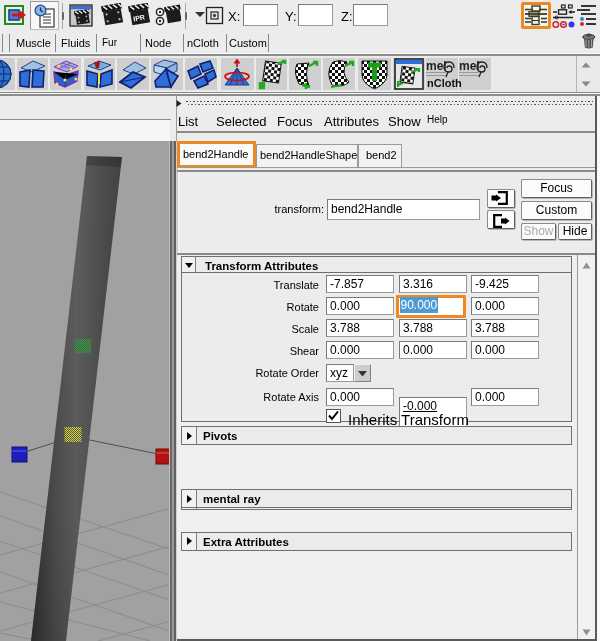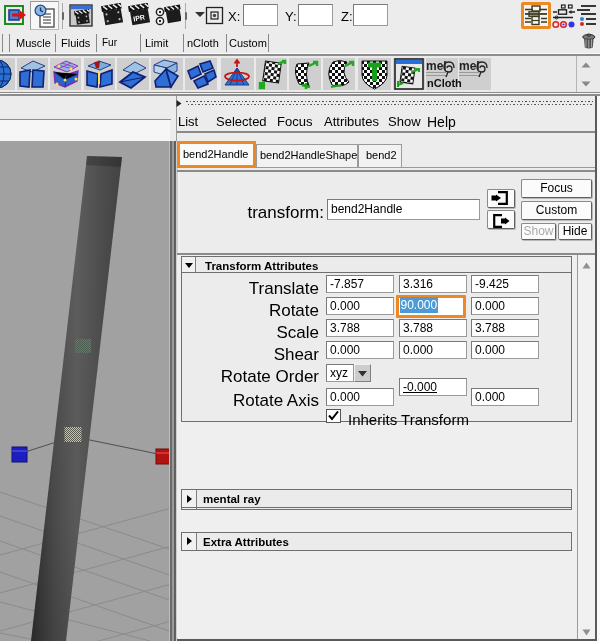--- a/index.html
+++ b/index.html
@@ -4,21 +4,21 @@
 <style>
   html,body{margin:0;padding:0;}
   body{width:600px;height:641px;overflow:hidden;background:#ececec;
        font-family:"Liberation Sans", sans-serif;}
   #root{position:relative;width:600px;height:641px;background:#ececec;}
   .abs{position:absolute;}
   .fld{position:absolute;background:#fff;border:1px solid #7a7a7a;
        border-bottom-color:#9a9a9a;border-right-color:#9a9a9a;
        font-size:12px;color:#000;line-height:15px;padding:1px 0 0 3px;box-sizing:border-box;}
   .lbl{position:absolute;font-size:12px;color:#000;white-space:nowrap;}
-  .rlbl{position:absolute;font-size:17px;color:#000;white-space:nowrap;text-align:right;}
+  .rlbl{position:absolute;font-size:11px;color:#000;white-space:nowrap;text-align:right;}
   .btn{position:absolute;background:#fbfbfb;border:1px solid #8a8a8a;
        border-bottom-color:#5f5f5f;border-right-color:#5f5f5f;border-radius:2px;
        font-size:12px;color:#000;text-align:center;box-sizing:border-box;
        box-shadow:1px 1px 0 rgba(90,90,90,0.35);}
   .secbar{position:absolute;left:181px;width:391px;height:19px;background:#ebebeb;
        border:1px solid #6f6f6f;box-sizing:border-box;}
   .secbtn{position:absolute;left:0;top:0;width:15px;height:100%;background:#f1f1f1;
        border-right:1px solid #7e7e7e;box-sizing:border-box;}
   .tri-r{position:absolute;left:5px;top:50%;margin-top:-4px;width:0;height:0;
        border-left:5px solid #000;border-top:4px solid transparent;border-bottom:4px solid transparent;}
@@ -155,21 +155,21 @@
   <div class="abs" style="left:9px;top:34px;width:1px;height:18px;background:#888;"></div>
   <div class="abs" style="left:55px;top:34px;width:1px;height:18px;background:#888;"></div>
   <div class="abs" style="left:96px;top:34px;width:1px;height:18px;background:#888;"></div>
   <div class="abs" style="left:140px;top:34px;width:1px;height:18px;background:#888;"></div>
   <div class="abs" style="left:183px;top:34px;width:1px;height:18px;background:#888;"></div>
   <div class="abs" style="left:226px;top:34px;width:1px;height:18px;background:#888;"></div>
   <div class="abs" style="left:268px;top:34px;width:1px;height:18px;background:#888;"></div>
   <div class="lbl" style="left:16px;top:37px;font-size:11px;">Muscle</div>
   <div class="lbl" style="left:61px;top:37px;font-size:11px;">Fluids</div>
   <div class="lbl" style="left:102px;top:37px;font-size:10px;">Fur</div>
-  <div class="lbl" style="left:145px;top:37px;font-size:11px;">Limit</div>
+  <div class="lbl" style="left:145px;top:37px;font-size:11px;">Node</div>
   <div class="lbl" style="left:187px;top:37px;font-size:11px;">nCloth</div>
   <div class="lbl" style="left:229px;top:37px;font-size:11px;">Custom</div>
 
   <svg class="abs" style="left:581px;top:33px" width="15" height="16" viewBox="0 0 15 16">
     <ellipse cx="7.8" cy="4" rx="6" ry="2.6" fill="#7a7a7a" stroke="#2a2a2a"></ellipse>
     <rect x="6" y="1" width="3.6" height="2.2" rx="1" fill="#666" stroke="#2a2a2a" stroke-width=".8"></rect>
     <path d="M3 5.4 L3.8 14.4 Q7.8 16.6 11.8 14.4 L12.6 5.4 Z" fill="#4e4e4e"></path>
     <path d="M5 6.4v8M7.8 6.8v8M10.6 6.4v8" stroke="#aaa" stroke-width="1"></path>
   </svg>
 
@@ -396,21 +396,21 @@
   <div class="abs" style="left:186px;top:100.5px;width:407px;height:1.5px;
       background-image:repeating-linear-gradient(90deg,#4a4a4a 0 1.5px,transparent 1.5px 3.5px);"></div>
   <div class="abs" style="left:187.5px;top:103.5px;width:405px;height:1.5px;
       background-image:repeating-linear-gradient(90deg,#5a5a5a 0 1.5px,transparent 1.5px 3.5px);"></div>
 
   <div class="lbl" style="left:178px;top:114px;font-size:13px;">List</div>
   <div class="lbl" style="left:216px;top:114px;font-size:13px;">Selected</div>
   <div class="lbl" style="left:277px;top:114px;font-size:13px;">Focus</div>
   <div class="lbl" style="left:324px;top:114px;font-size:13px;">Attributes</div>
   <div class="lbl" style="left:388px;top:114px;font-size:13px;">Show</div>
-  <div class="lbl" style="left:427px;top:114px;font-size:14px;">Help</div>
+  <div class="lbl" style="left:427px;top:114px;font-size:10px;">Help</div>
   <div class="abs" style="left:177px;top:131px;width:418px;height:2px;background:#8a8a8a;"></div>
 
   <div class="abs" style="left:177px;top:141px;width:79px;height:27px;background:#fafafa;border:3px solid #ee8822;box-sizing:border-box;"></div>
   <div class="lbl" style="left:183px;top:148px;font-size:11px;">bend2Handle</div>
   <div class="abs" style="left:256px;top:144px;width:102px;height:23px;background:#f2f2f2;border:1px solid #9a9a9a;border-bottom:none;box-sizing:border-box;"></div>
   <div class="lbl" style="left:260px;top:149px;font-size:11px;">bend2HandleShape</div>
   <div class="abs" style="left:358px;top:144px;width:44px;height:23px;background:#f2f2f2;border:1px solid #9a9a9a;border-bottom:none;box-sizing:border-box;"></div>
   <div class="lbl" style="left:366px;top:149px;font-size:11px;">bend2</div>
   <div class="abs" style="left:177px;top:167px;width:418px;height:1px;background:#9a9a9a;"></div>
   <div class="abs" style="left:177px;top:170px;width:418px;height:2px;background:#8a8a8a;"></div>
@@ -476,29 +476,35 @@
 
   <div class="rlbl" style="left:219px;top:367px;width:100px;">Rotate Order</div>
   <div class="fld" style="left:326px;top:364px;width:28px;height:18px;">xyz</div>
   <div class="abs" style="left:354px;top:364px;width:17px;height:18px;background:#cdcdcd;border:1px solid #808080;border-top-color:#f0f0f0;border-left-color:#f0f0f0;box-sizing:border-box;"></div>
   <svg class="abs" style="left:358px;top:371px" width="9" height="6" viewBox="0 0 9 6">
     <path d="M0 0 L9 0 L4.5 5.5 Z" fill="#333"></path>
   </svg>
 
   <div class="rlbl" style="left:219px;top:391px;width:100px;">Rotate Axis</div>
   <div class="fld" style="left:326px;top:388px;width:68px;height:18px;">0.000</div>
-  <div class="fld" style="left:399px;top:378px;width:68px;height:18px;text-decoration:underline;">-0.000</div>
+  <div class="fld" style="left:399px;top:397px;width:68px;height:34px;text-decoration:underline;">-0.000</div>
   <div class="fld" style="left:471px;top:388px;width:68px;height:18px;">0.000</div>
 
   <div class="abs" style="left:326px;top:409px;width:15px;height:14px;background:#fff;border:1px solid #555;box-sizing:border-box;"></div>
   <svg class="abs" style="left:328px;top:411px" width="11" height="10" viewBox="0 0 11 10">
     <path d="M1 4.5 L4 8 L10 0.5" stroke="#000" stroke-width="2" fill="none"></path>
   </svg>
   <div class="lbl" style="left:348px;top:411px;font-size:15px;">Inherits Transform</div>
 
+  <div class="secbar" style="top:426px;">
+      <div class="secbtn">
+        <span class="tri-r"></span>
+      </div>
+      <div class="sectxt">Pivots</div>
+    </div>
   <div class="secbar" style="top:483px;margin-top:8px;">
       <div class="secbtn">
         <span class="tri-r"></span>
       </div>
       <div class="sectxt">Display</div>
     </div>
   <div class="secbar" style="top:489.3px;">
       <div class="secbtn">
         <span class="tri-r"></span>
       </div>

